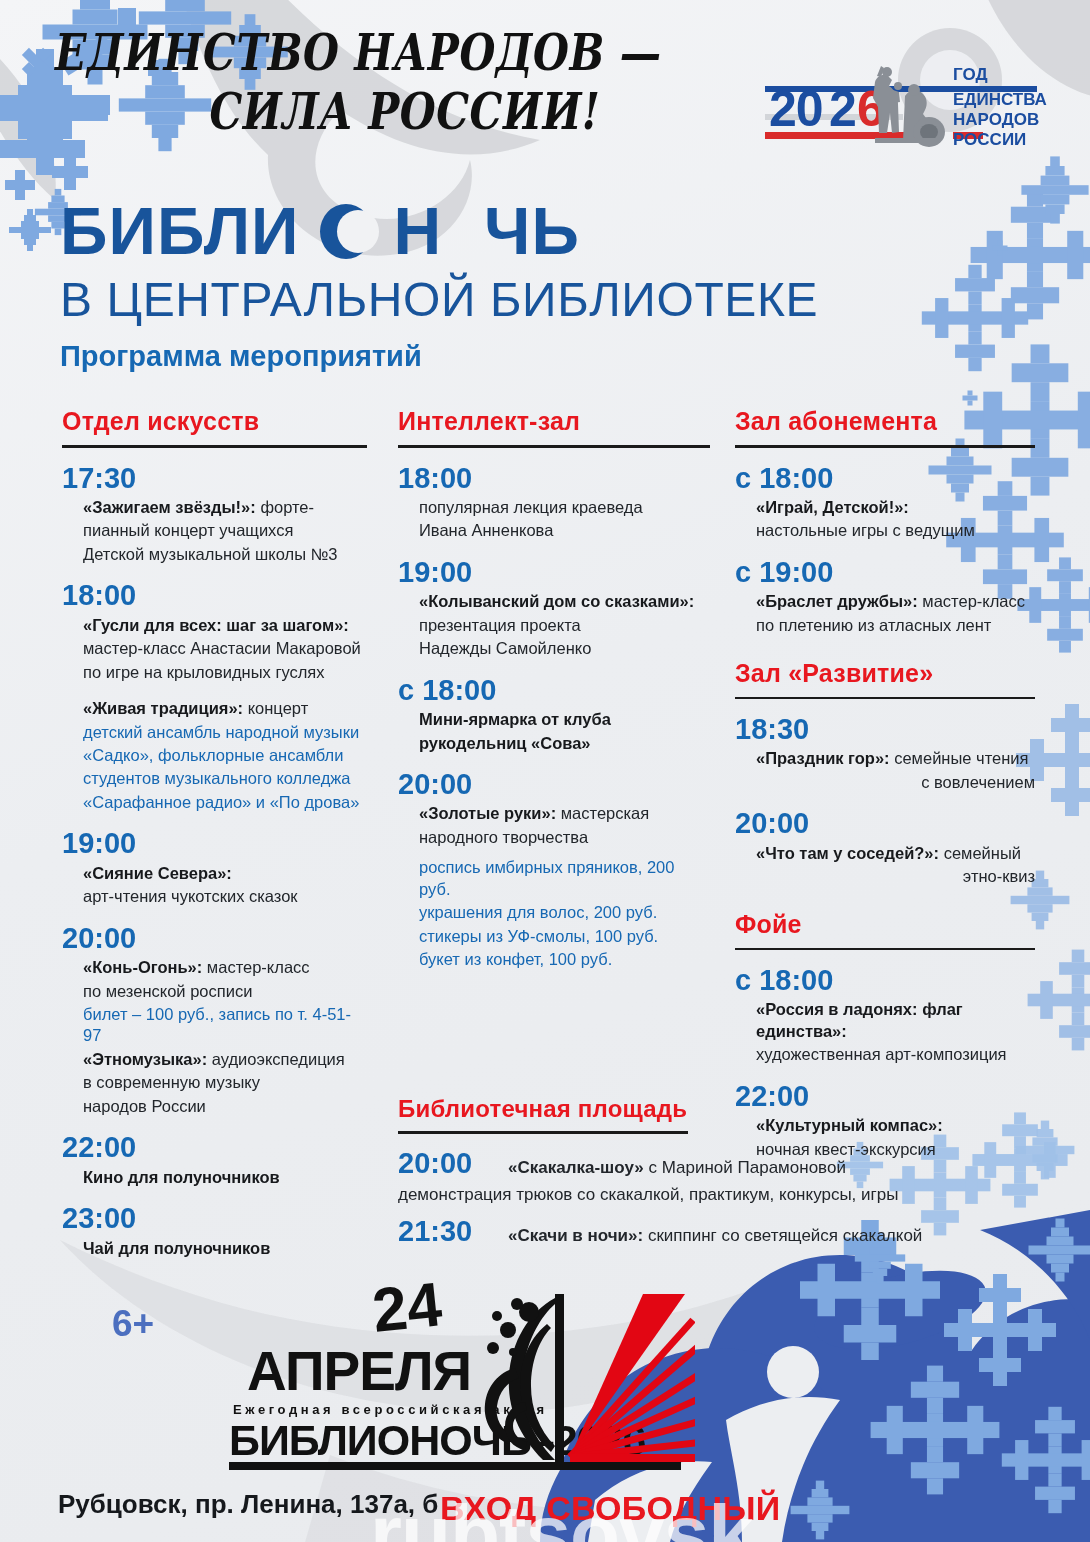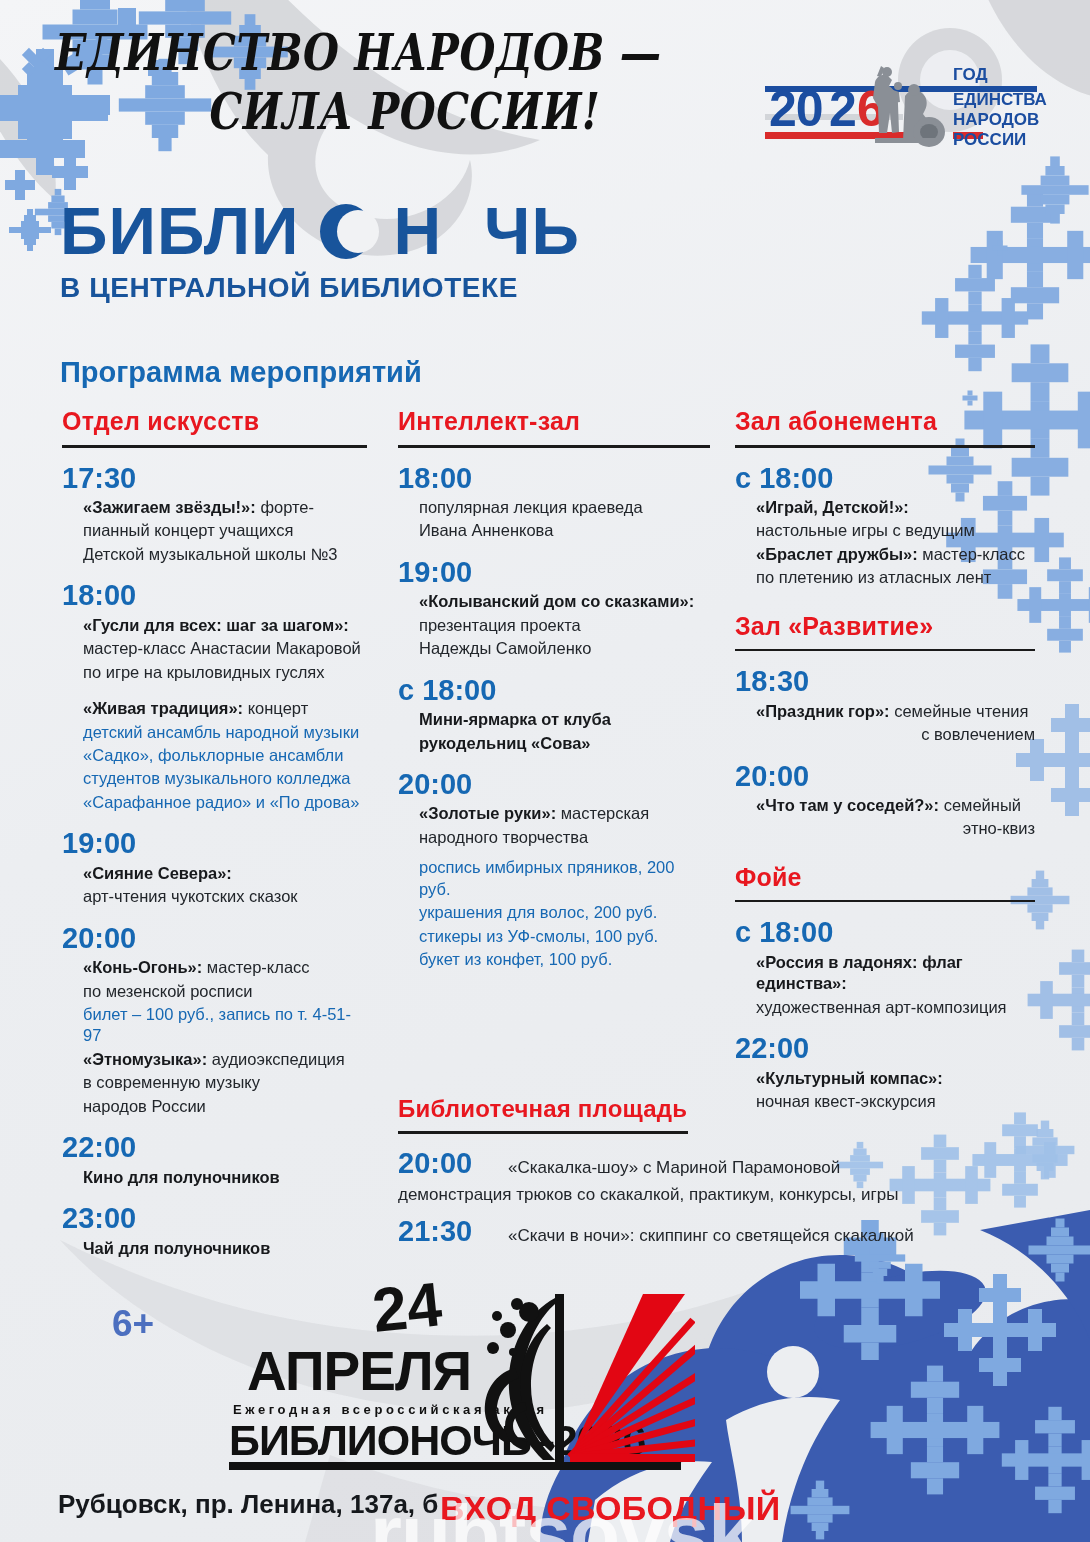--- a/index.html
+++ b/index.html
@@ -43,24 +43,24 @@
   .moon-o::before {
     content:""; position:absolute; left:0; top:0; width:52px; height:55px;
     border-radius:50%; background:#18549B;
   }
   .moon-o::after {
     content:""; position:absolute; left:17px; top:6px; width:42px; height:43px;
     border-radius:50%; background:#f1f2f4;
   }
   .t-sub {
     position:absolute; left:60px; top:272px;
-    font-size:28px; font-weight:700; letter-spacing:.6px; color:#18549B;
+    font-size:48px; font-weight:400; letter-spacing:.6px; color:#18549B;
   }
   .t-prog {
-    position:absolute; left:60px; top:356px;
+    position:absolute; left:60px; top:340px;
     font-size:29px; font-weight:700; color:#1668B3;
   }
 
   
   .cols { position:absolute; left:0; top:408px; width:1090px; }
   .col { position:absolute; top:0; }
   .col-1 { left:62px;  width:305px; }
   .col-2 { left:398px; width:312px; }
   .col-3 { left:735px; width:300px; }
 
@@ -82,21 +82,21 @@
   .gap { height:13px; }
   .gap-sm { height:7px; }
   .gap-lg { height:22px; }
 
   
   .sq { position:absolute; left:398px; top:1096px; width:645px; }
   .sq .sec-head { font-size:24px; }
   .sq-row { display:flex; align-items:baseline; gap:14px; margin-top:10px; }
   .sq-time { font-size:29px; font-weight:800; color:#1668B3; min-width:96px; line-height:1.1;}
   .sq-txt { font-size:17px; line-height:1.25; color:#22262b; padding-top:2px;}
-  .sq-txt b { font-weight:400; }
+  .sq-txt b { font-weight:700; }
   .sq-sub { font-size:17px; line-height:1.25; color:#22262b; margin-top:4px; }
 
   
   .age {
     position:absolute; left:112px; top:1303px;
     font-size:37px; font-weight:700; color:#4C6FBF;
   }
   .bn-logo { position:absolute; left:225px; top:1272px; width:470px; height:200px; }
   .addr {
     position:absolute; left:58px; top:1489px;
@@ -464,20 +464,21 @@
         <div class="sec-head">Зал абонемента</div>
         <div class="sec-rule"></div>
 
         <div>
           <div class="time">с 18:00</div>
           <div class="ev"><b>«Играй, Детской!»:</b></div>
           <div class="ev">настольные игры с ведущим</div>
         </div>
 
         <div>
+          <div class="time">с 19:00</div>
           <div class="ev"><b>«Браслет дружбы»:</b><span> мастер-класс</span></div>
           <div class="ev">по плетению из атласных лент</div>
         </div>
 
         <div class="gap-lg"></div>
         <div class="sec-head">Зал «Развитие»</div>
         <div class="sec-rule thin"></div>
 
         <div>
           <div class="time">18:30</div>

